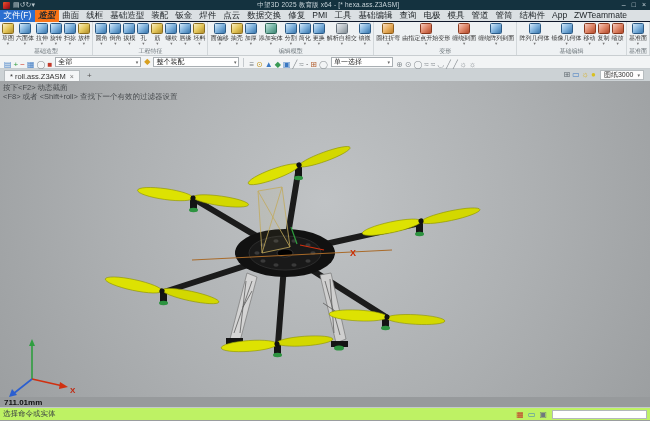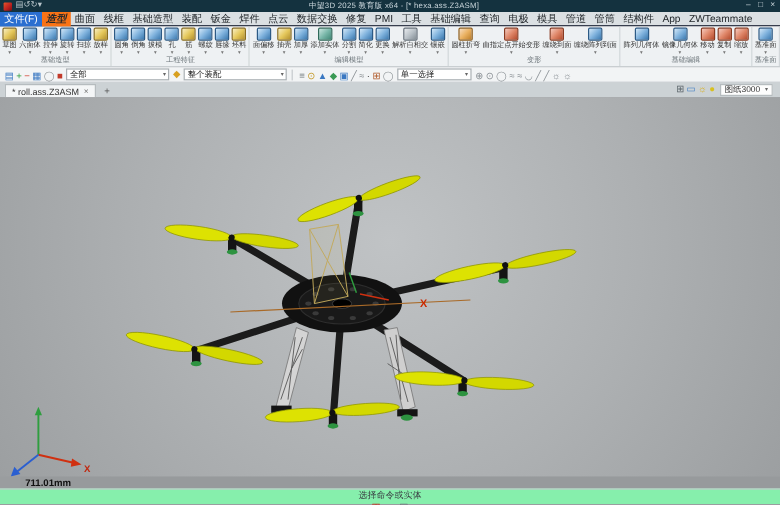--- a/index.html
+++ b/index.html
@@ -64,23 +64,23 @@
   .sheet-combo::after { content:"▾"; font-size:5px; color:#666; margin-left:2px; }
 
   
   .canvas { position:relative; height:316px;
     background:radial-gradient(circle at 50% 38%, #c0c3c5 0%, #adb0b2 55%, #9c9fa1 100%); }
   .hints { position:absolute; top:2px; left:3px; font-size:7.5px; line-height:9px; color:#474b4e; }
   .canvas svg { position:absolute; inset:0; }
 
   
   .measurebar { height:10px; background:#979a9c; display:flex; align-items:center;
-    font-size:8px; font-weight:bold; color:#111; padding-left:4px;margin-left:17px; }
-  .statusbar { height:13px; background:#86efac; border-top:1px solid #c4c9cc;
-    display:flex; align-items:center; font-size:7.5px; color:#3a3f43; padding:0 3px;flex-direction:column; }
+    font-size:8px; font-weight:bold; color:#111; padding-left:4px; }
+  .statusbar { height:13px; background:#bef264; border-top:1px solid #c4c9cc;
+    display:flex; align-items:center; font-size:7.5px; color:#3a3f43; padding:0 3px; }
   .status-msg { flex:1; }
   .sicon { font-size:8px; padding:0 2px; }
   .status-input { width:95px; height:9px; border:1px solid #b3b8bb; background:#fff;
     font-size:7px; margin-left:3px; }
 </style>
 </head>
 <body>
 
 <div class="titlebar">
   <div class="qat">
@@ -311,20 +311,24 @@
   <span class="tab-spacer"></span>
   <div class="viewbar">
     <span><span class="ticon" style="color: rgb(90, 100, 106);">⊞</span><span class="ticon" style="color: rgb(58, 120, 194);">▭</span><span class="ticon" style="color: rgb(216, 176, 32);">☼</span><span class="ticon" style="color: rgb(216, 192, 32);">●</span></span>
     <div class="sheet-combo">
       <span>图纸3000</span>
     </div>
   </div>
 </div>
 
 <div class="canvas">
+  <div class="hints">
+    <div>按下&lt;F2&gt; 动态截面</div>
+    <div>&lt;F8&gt; 或者 &lt;Shift+roll&gt; 查找下一个有效的过滤器设置</div>
+  </div>
 
   <svg viewBox="0 0 650 316" width="650" height="316">
 
     <g stroke="#1b1b1b" stroke-width="6" stroke-linecap="round">
       <line x1="285" y1="172" x2="299" y2="86"></line>
       <line x1="285" y1="172" x2="194" y2="118"></line>
       <line x1="285" y1="172" x2="420" y2="142"></line>
       <line x1="285" y1="172" x2="164" y2="211"></line>
       <line x1="285" y1="172" x2="386" y2="236"></line>
       <line x1="285" y1="172" x2="278" y2="263"></line>

